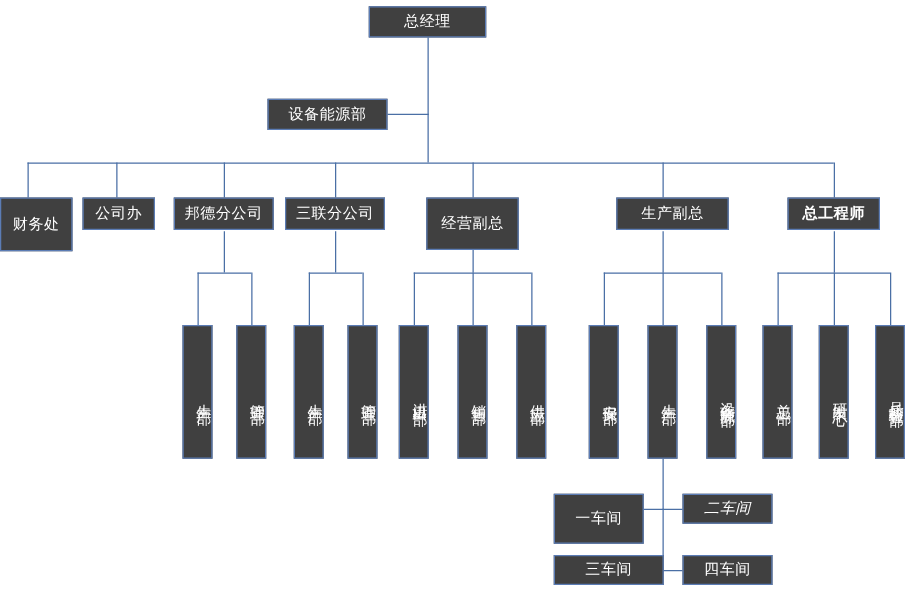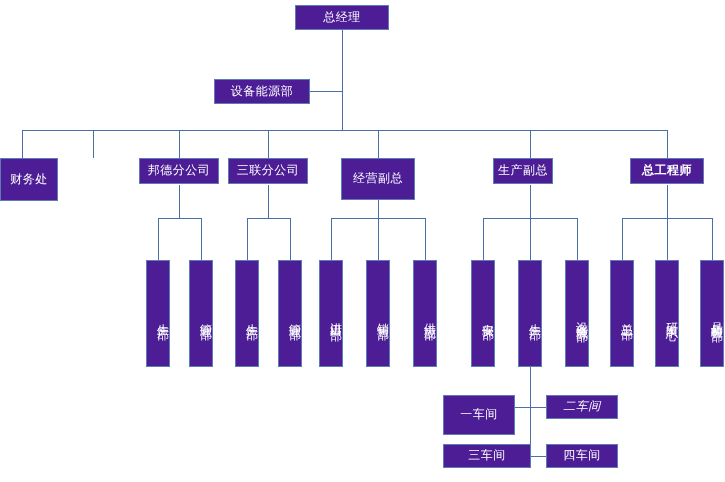--- a/index.html
+++ b/index.html
@@ -13,21 +13,21 @@
   #chart-root {
     position: relative;
     width: 725px;
     height: 482px;
     background: #ffffff;
     overflow: hidden;
   }
   .node {
     position: absolute;
     box-sizing: border-box;
-    background: #4c1d95;
+    background: #404040;
     border: 1px solid #5B7CB5;
     color: #ffffff;
     font-size: 12px;
     line-height: 1.1;
     display: flex;
     align-items: center;
     justify-content: center;
     text-align: right;
     z-index: 3;
     letter-spacing: 0.5px;
@@ -105,30 +105,33 @@
     <span>总经理</span>
   </div>
 
   <div class="node" style="left:214px; top:79px; width:96px; height:25px;">
     <span>设备能源部</span>
   </div>
 
   <div class="node" style="left:0px; top:158px; width:58px; height:43px;">
     <span>财务处</span>
   </div>
+  <div class="node" style="left:66px; top:158px; width:58px; height:26px;">
+    <span>公司办</span>
+  </div>
   <div class="node" style="left:139px; top:158px; width:80px; height:26px;">
     <span>邦德分公司</span>
   </div>
   <div class="node" style="left:228px; top:158px; width:80px; height:26px;">
     <span>三联分公司</span>
   </div>
   <div class="node" style="left:341px; top:158px; width:74px; height:42px;">
     <span>经营副总</span>
   </div>
-  <div class="node" style="left:493px; top:158px; width:60px; height:26px;">
+  <div class="node" style="left:493px; top:158px; width:90px; height:26px;">
     <span>生产副总</span>
   </div>
   <div class="node" style="left:630px; top:158px; width:74px; height:26px;font-weight:bold;">
     <span>总工程师</span>
   </div>
 
   <div class="node vertical" style="left:146px; top:260px; width:24px; height:107px;">
     <span>生产部</span>
   </div>
   <div class="node vertical" style="left:189px; top:260px; width:24px; height:107px;">

